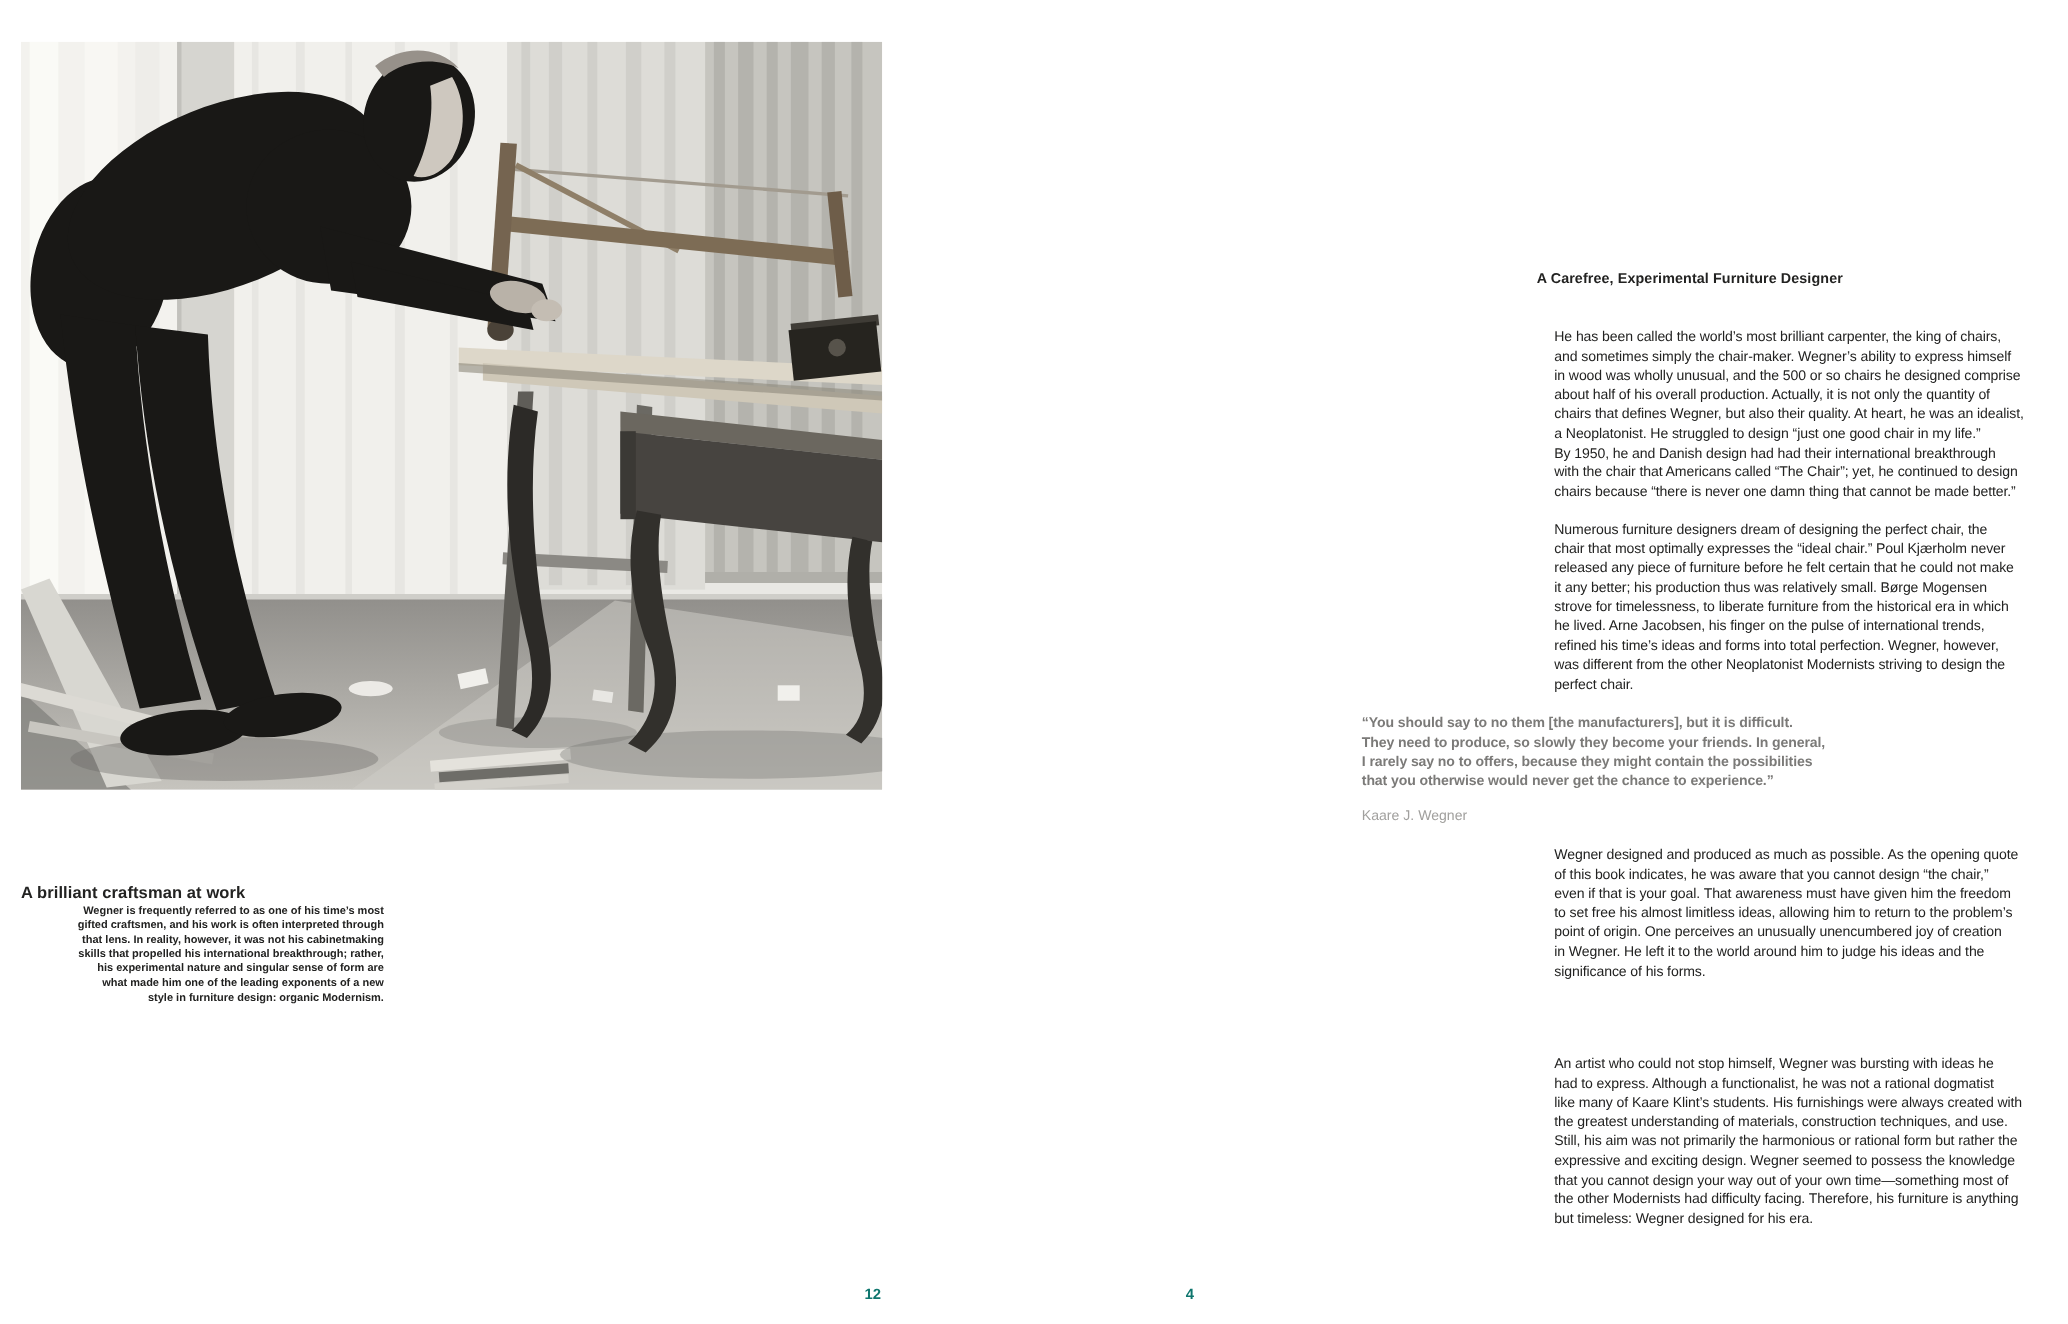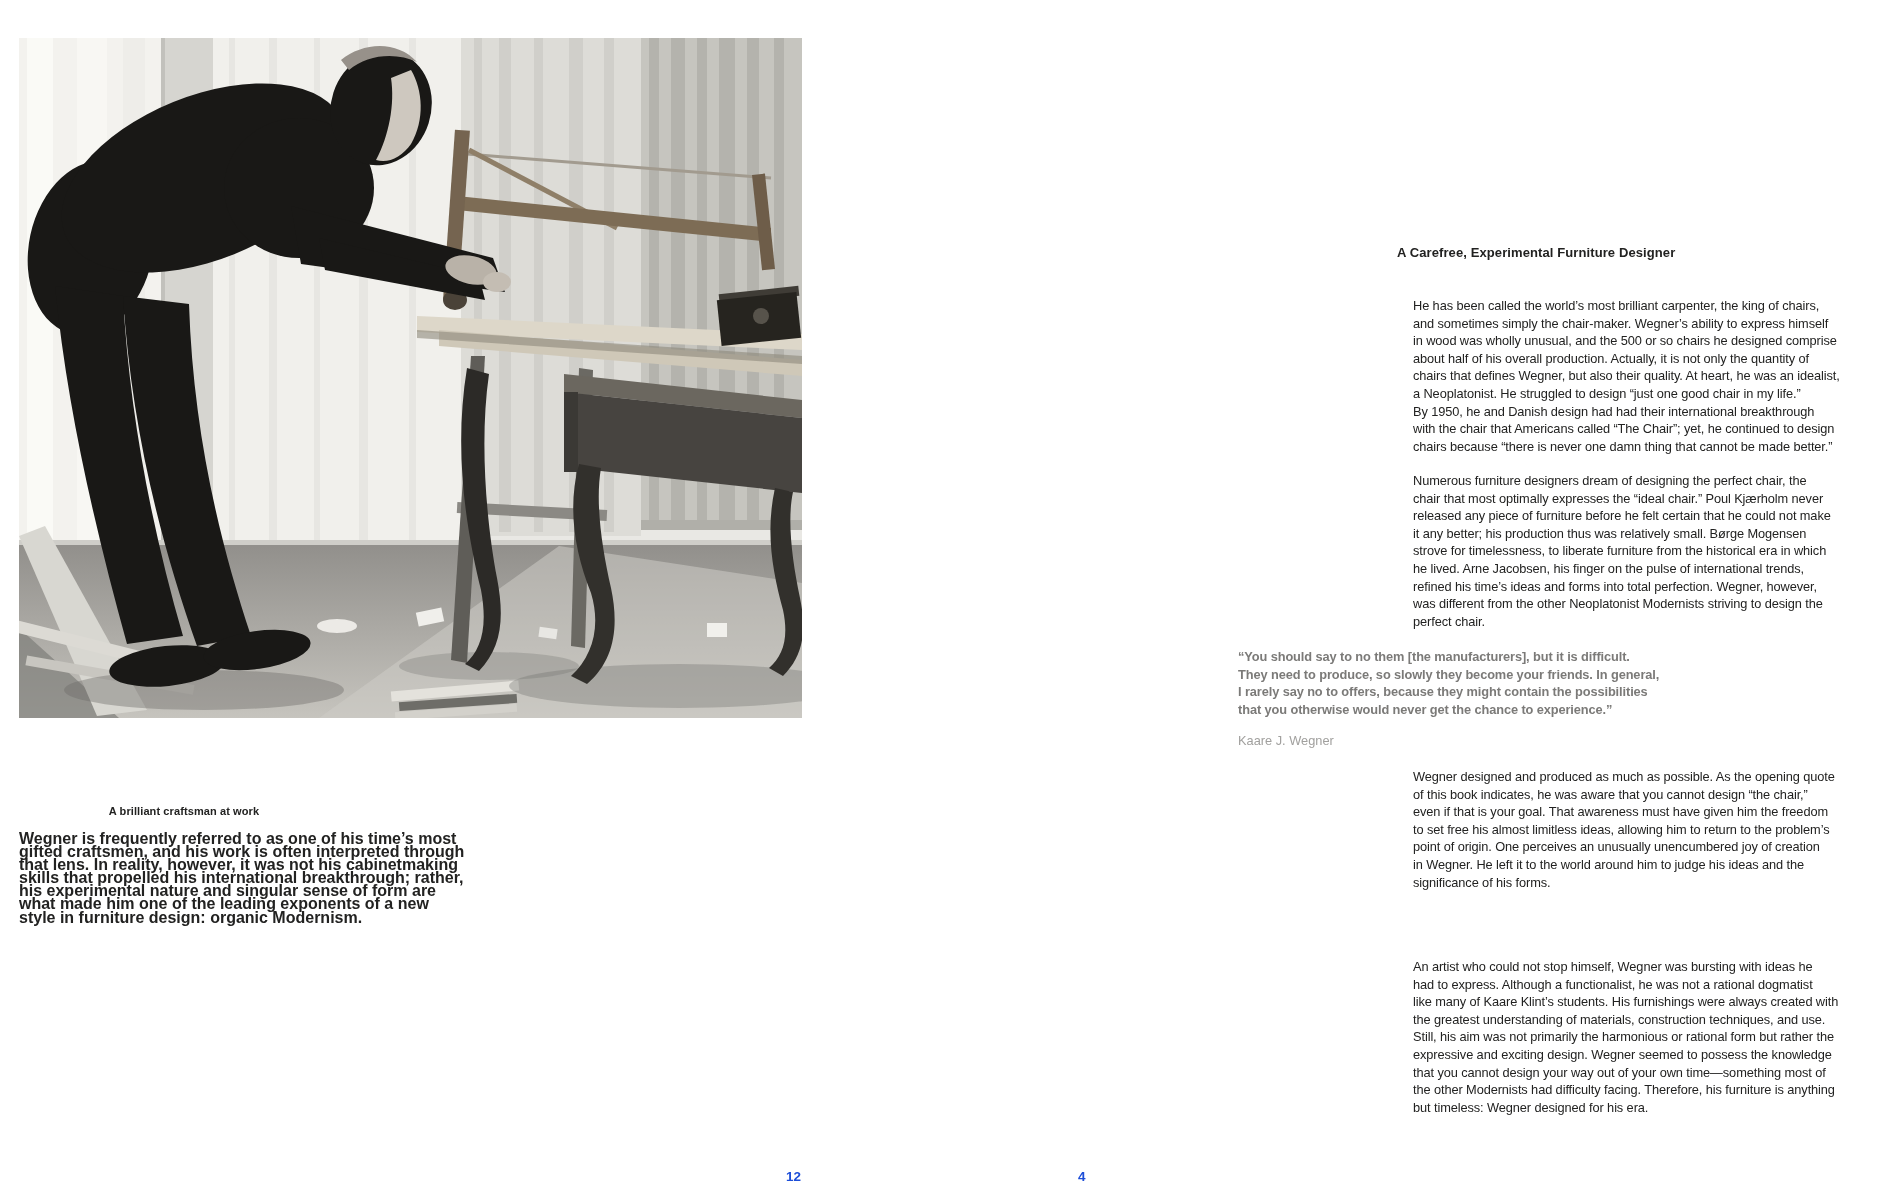--- a/index.html
+++ b/index.html
@@ -10,24 +10,24 @@
     color:var(--text,#222221);
   }
   .abs{position:absolute}
 
   
   .photo{left:19px;top:38px;width:783px;height:680px;margin:0}
   .photo svg{width:100%;height:100%;display:block}
 
   .caption{left:19px;top:805px;width:330px}
   .caption h3{
-    margin:0 0 14px 0;font-size:11px;line-height:13px;font-weight:700;letter-spacing:.1px;text-align:center;
+    margin:0 0 4px 0;font-size:15px;line-height:13px;font-weight:700;letter-spacing:.1px;
   }
   .caption p{
-    margin:0;font-size:16px;line-height:13.1px;font-weight:700;white-space:pre;letter-spacing:0;
+    margin:0;font-size:10px;line-height:13.1px;font-weight:700;white-space:pre;letter-spacing:0;text-align:right;
   }
 
   
   .heading{
     left:1397px;top:245px;margin:0;font-size:13px;font-weight:700;letter-spacing:.1px;
   }
   .body{
     margin:16px;font-size:12.8px;line-height:17.6px;letter-spacing:-.1px;white-space:pre;
   }
   #p1{left:1397px;top:281px}
@@ -38,21 +38,21 @@
   .quote{left:1238px;top:648px;margin:0}
   .quote p{
     margin:0;font-size:12.8px;line-height:17.6px;font-weight:700;white-space:pre;letter-spacing:-.1px;
     color:var(--quote,#7b7a78);
   }
   .quote cite{
     display:block;font-style:normal;margin-top:15px;font-size:12.8px;
     color:var(--attribution,#a1a09e);
   }
 
-  .pagenum{font-size:13.5px;font-weight:700;color:#1d4ed8}
+  .pagenum{font-size:13.5px;font-weight:700;color:#0f766e}
   .pn-left{left:786px;top:1169px}
   .pn-right{left:1078px;top:1169px}
 </style>
 </head>
 <body>
 
 <div>
 
   <section>
 

